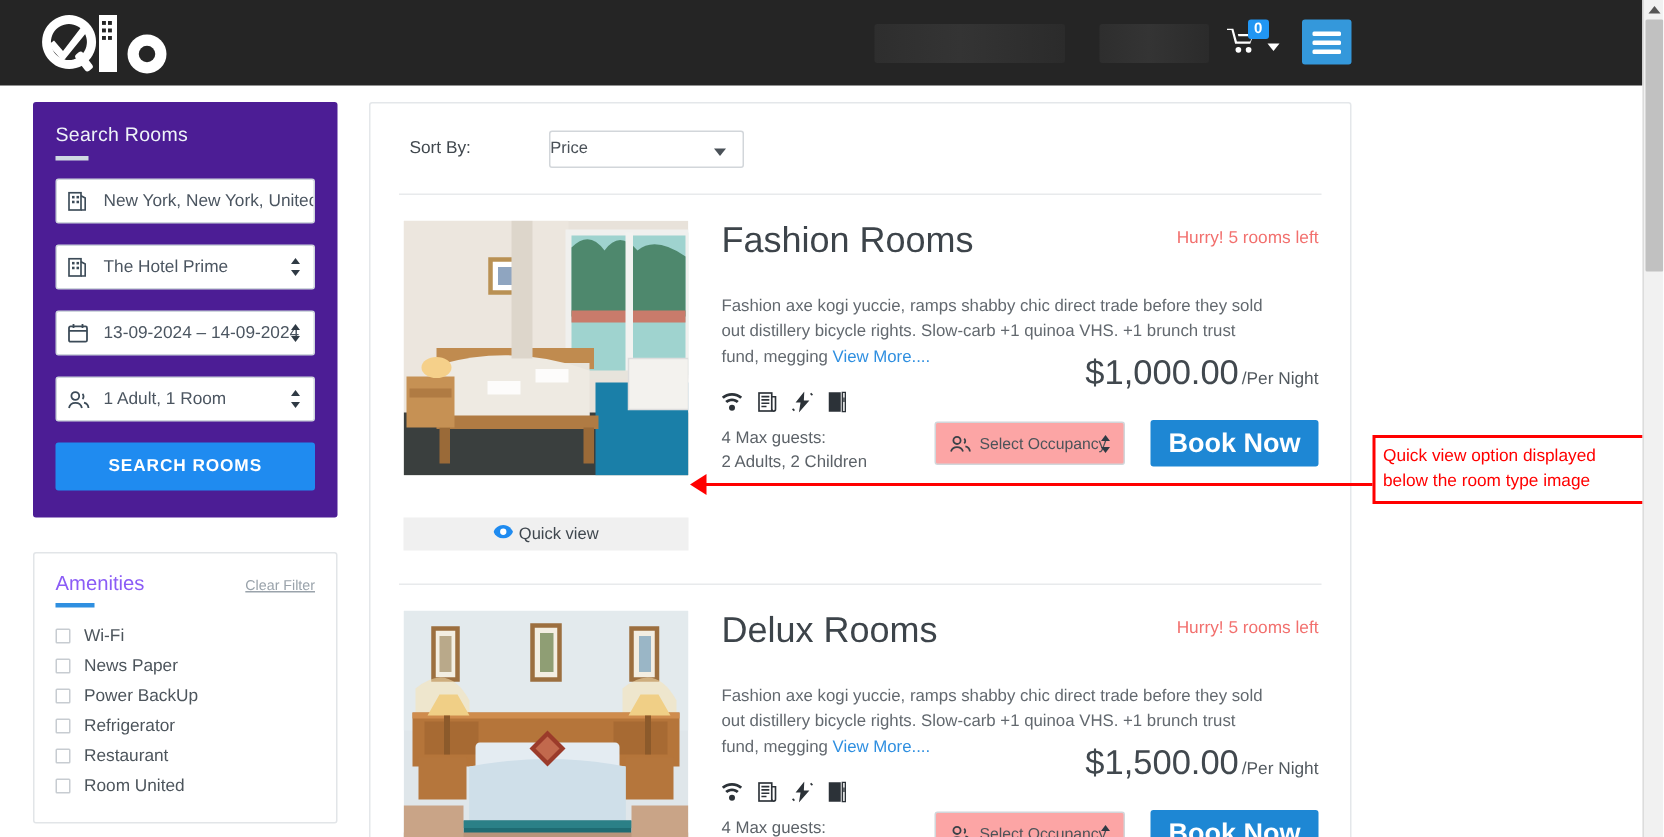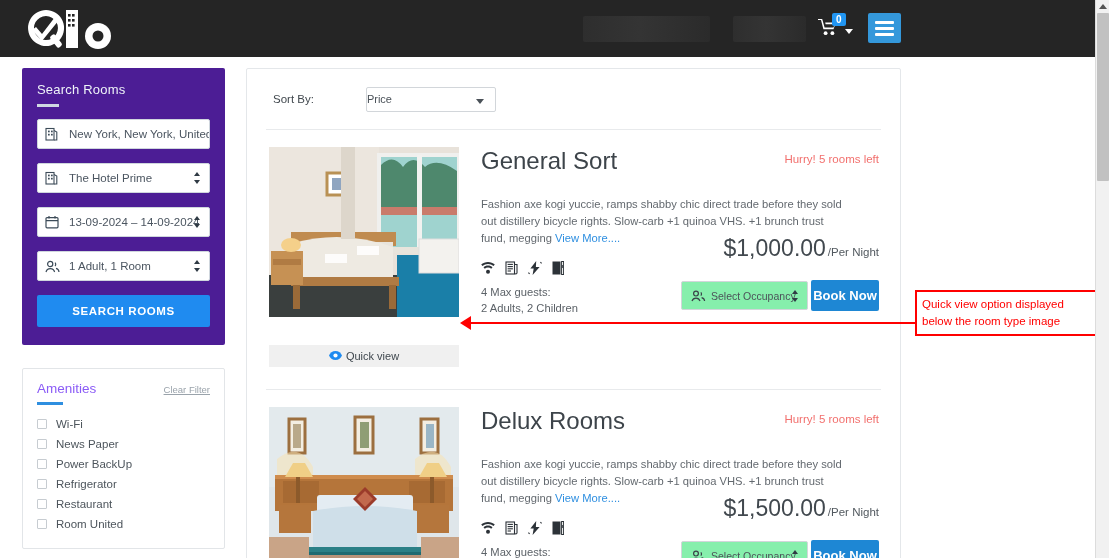--- a/index.html
+++ b/index.html
@@ -141,28 +141,28 @@
 
   .price-block { position:absolute; right:2px; top:88px; text-align:right; white-space:nowrap; }
   .price { font-size:23px; color:#41484e; font-weight:normal; }
   .per-night { font-size:11.5px; color:#52595f; margin-left:2px; }
 
   .guests { margin-top:9px; font-size:11.2px; color:#5c6268; line-height:15.5px; }
 
   .action-row { position:absolute; right:2px; top:133px; display:flex; align-items:center; }
   .occ {
     position:relative; width:127px; height:29px; border:1px solid #d2d6da;
-    border-radius:2px; background:#86efac; display:flex; align-items:center;
-    padding-left:9px; cursor:pointer; margin-right:3px;
+    border-radius:2px; background:#fca5a5; display:flex; align-items:center;
+    padding-left:9px; cursor:pointer; margin-right:17px;
   }
   .occ .oicon { color:#3a4148; display:flex; align-items:center; }
   .occ .otext { font-size:10.5px; color:#4c5359; margin-left:5px; }
   .book-now {
-    width:68px; height:31px; background:#1e87d4; border:none; border-radius:2px;
-    color:#fff; font-size:13px; font-weight:bold; cursor:pointer; font-family:inherit;
+    width:112px; height:31px; background:#1e87d4; border:none; border-radius:2px;
+    color:#fff; font-size:18px; font-weight:bold; cursor:pointer; font-family:inherit;
   }
 
   
   .anno-box {
     position:absolute; left:915px; top:290px; width:184px;
     border:2px solid #ff0000; background:#fff; padding:4px 5px;
     font-size:11.5px; color:#ff0000; line-height:17px;
   }
   .anno-line {
     position:absolute; left:468px; top:322px; width:450px; height:2px; background:#ff0000;
@@ -378,21 +378,21 @@
               <div class="quickview">
                 <span class="eye"><svg width="13" height="9" viewBox="0 0 13 9" fill="#1f8bf0">
                     <path d="M6.5 0C3.4 0 1 2 0 4.5 1 7 3.4 9 6.5 9S12 7 13 4.5C12 2 9.6 0 6.5 0z"></path>
                     <circle cx="6.5" cy="4.5" r="2.1" fill="#ffffff"></circle>
                   </svg></span>
                 <span class="qvt">Quick view</span>
               </div>
             </div>
             <div class="room-body">
               <div class="hurry">Hurry! 5 rooms left</div>
-              <h2 class="room-title">General Sort</h2>
+              <h2 class="room-title">Fashion Rooms</h2>
               <p class="room-desc"><span>Fashion axe kogi yuccie, ramps shabby chic direct trade before they sold out distillery bicycle rights. Slow-carb +1 quinoa VHS. +1 brunch trust fund, megging </span><span class="view-more">View More....</span></p>
               <div class="feat-row">
                 <span class="feat-icon">
                   <svg width="14" height="12" viewBox="0 0 14 12" fill="#2c3238">
                     <path d="M7 0C4.4 0 2 .95.2 2.5l1.3 1.4C3 2.6 4.9 1.9 7 1.9s4 .7 5.5 2l1.3-1.4C12 .95 9.6 0 7 0z"></path>
                     <path d="M7 3.6c-1.7 0-3.3.6-4.5 1.7l1.3 1.4C4.7 5.9 5.8 5.5 7 5.5s2.3.4 3.2 1.2l1.3-1.4C10.3 4.2 8.7 3.6 7 3.6z"></path>
                     <circle cx="7" cy="9.8" r="2"></circle>
                   </svg>
                 </span>
                 <span class="feat-icon">

